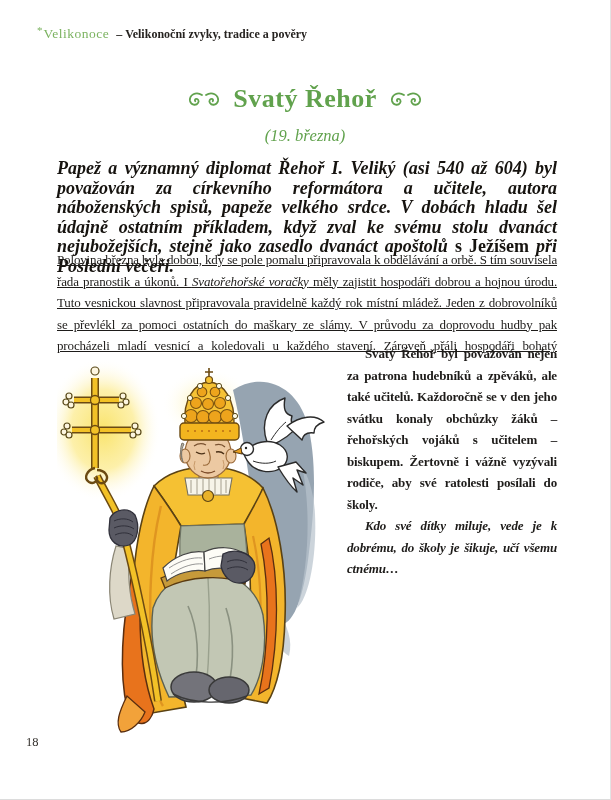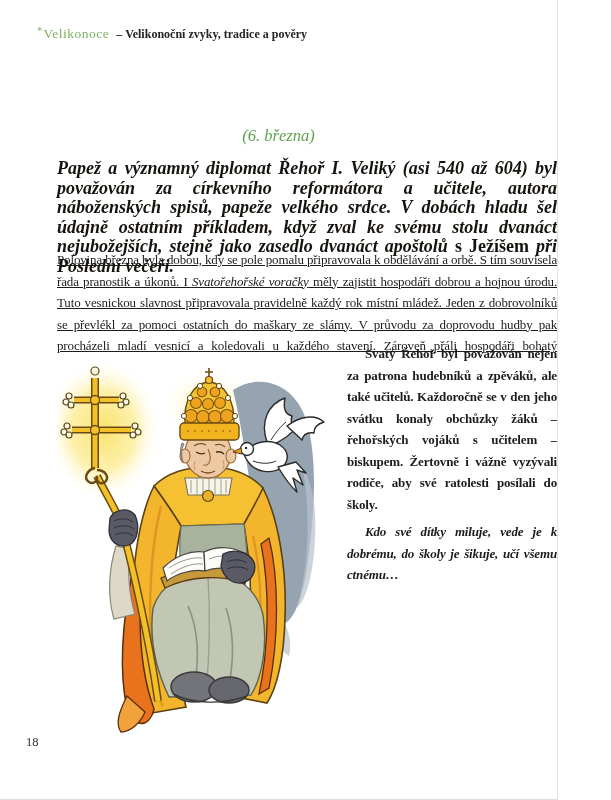--- a/index.html
+++ b/index.html
@@ -1,17 +1,17 @@
 <!DOCTYPE html>
 <html lang="cs"><head>
 <meta charset="utf-8">
 <style>
   html,body{margin:0;padding:0;background:#ffffff;}
   .page{
-    position:relative;width:558px;height:800px;background:#ffffff;
+    position:relative;width:611px;height:800px;background:#ffffff;
     font-family:"Liberation Serif","DejaVu Serif",serif;color:#1e1c1a;
     overflow:hidden;border-right:1px solid #e3e3e3;border-bottom:1px solid #dcdcdc;
     box-sizing:border-box;
   }
   
   .runhead{position:absolute;left:37px;top:24px;white-space:nowrap;font-size:12.5px;}
   .runhead .orn{color:#7cb361;font-size:11px;vertical-align:4px;margin-right:1px;}
   .runhead .series{color:#7cb361;font-size:13.5px;letter-spacing:.5px;}
   .runhead .sub{color:#262320;font-weight:bold;font-size:12px;margin-left:4px;}
   
@@ -25,37 +25,52 @@
     font-weight:bold;font-style:italic;font-size:18px;line-height:19.5px;
     text-align:justify;color:#16130f;
   }
   .intro .upright{font-style:normal;}
   
   .bodytext{font-size:13px;line-height:21.5px;text-align:justify;letter-spacing:-0.15px;color:#1e1c1a;}
   .p-first{position:absolute;left:57px;top:249px;width:500px;margin:0;text-align-last:justify;text-decoration:underline;}
   .right-col{position:absolute;left:347px;top:343px;width:210px;}
   .right-col p{margin:0;}
   .right-col p.ind{text-indent:18px;font-weight:bold;}
-  .right-col p.it{font-style:italic;margin-top:6px;}
+  .right-col p.it{font-style:italic;}
   
   .illo{position:absolute;left:57px;top:356px;width:290px;height:380px;}
   
   .pagenum{position:absolute;left:26px;top:735px;font-size:12.5px;color:#33302c;}
 </style>
 </head>
 <body>
 
 <div class="page">
 
   <div class="runhead">
     <span class="orn">*</span><span class="series">Velikonoce</span>
     <span class="sub">– Velikonoční zvyky, tradice a pověry</span>
   </div>
 
-  <div class="date-row">(6. března)</div>
+  <div class="title-row">
+    <svg class="swirl" width="36" height="18" viewBox="0 0 36 18">
+      <g fill="none" stroke="#61a24d" stroke-width="1.8" stroke-linecap="round">
+        <path d="M16,5 C10,1 3,5 4,11 C5,15 10,16 12,13 C13.5,11 12,8.5 10,9 C9,9.2 8.5,10.5 9.3,11.2"></path>
+        <path d="M20,5 C26,1 33,5 32,11 C31,15 26,16 24,13 C22.5,11 24,8.5 26,9 C27,9.2 27.5,10.5 26.7,11.2"></path>
+      </g>
+    </svg>
+    <span class="title-text">Svatý Řehoř</span>
+    <svg class="swirl" width="36" height="18" viewBox="0 0 36 18">
+      <g fill="none" stroke="#61a24d" stroke-width="1.8" stroke-linecap="round">
+        <path d="M16,5 C10,1 3,5 4,11 C5,15 10,16 12,13 C13.5,11 12,8.5 10,9 C9,9.2 8.5,10.5 9.3,11.2"></path>
+        <path d="M20,5 C26,1 33,5 32,11 C31,15 26,16 24,13 C22.5,11 24,8.5 26,9 C27,9.2 27.5,10.5 26.7,11.2"></path>
+      </g>
+    </svg>
+  </div>
+  <div class="date-row">(19. března)</div>
 
   <p class="intro"><span>Papež a významný diplomat Řehoř I. Veliký (asi 540 až 604) byl považován za církevního reformátora a učitele, autora náboženských spisů, papeže velkého srdce. V dobách hladu šel údajně ostatním příkladem, když zval ke svému stolu dvanáct nejubožejších, stejně jako zasedlo dvanáct apoštolů </span><span class="upright">s Ježíšem</span><span> při Poslední večeři.</span></p>
 
   <p class="bodytext p-first"><span>Polovina března byla dobou, kdy se pole pomalu připravovala k obdělávání a orbě. S tím souvisela řada pranostik a úkonů. I </span><i>Svatořehořské voračky</i><span> měly zajistit hospodáři dobrou a hojnou úrodu. Tuto vesnickou slavnost připravovala pravidelně každý rok místní mládež. Jeden z dobrovolníků se převlékl za pomoci ostatních do maškary ze slámy. V průvodu za doprovodu hudby pak procházeli mladí vesnicí a koledovali u každého stavení. Zároveň přáli hospodáři bohatý</span></p>
 
   <div class="illo">
     <svg width="290" height="380" viewBox="0 0 290 380">
       <defs>
         <radialGradient id="glowG" cx="50%" cy="50%" r="50%">
           <stop offset="0%" stop-color="#f9e264" stop-opacity="0.95"></stop>

